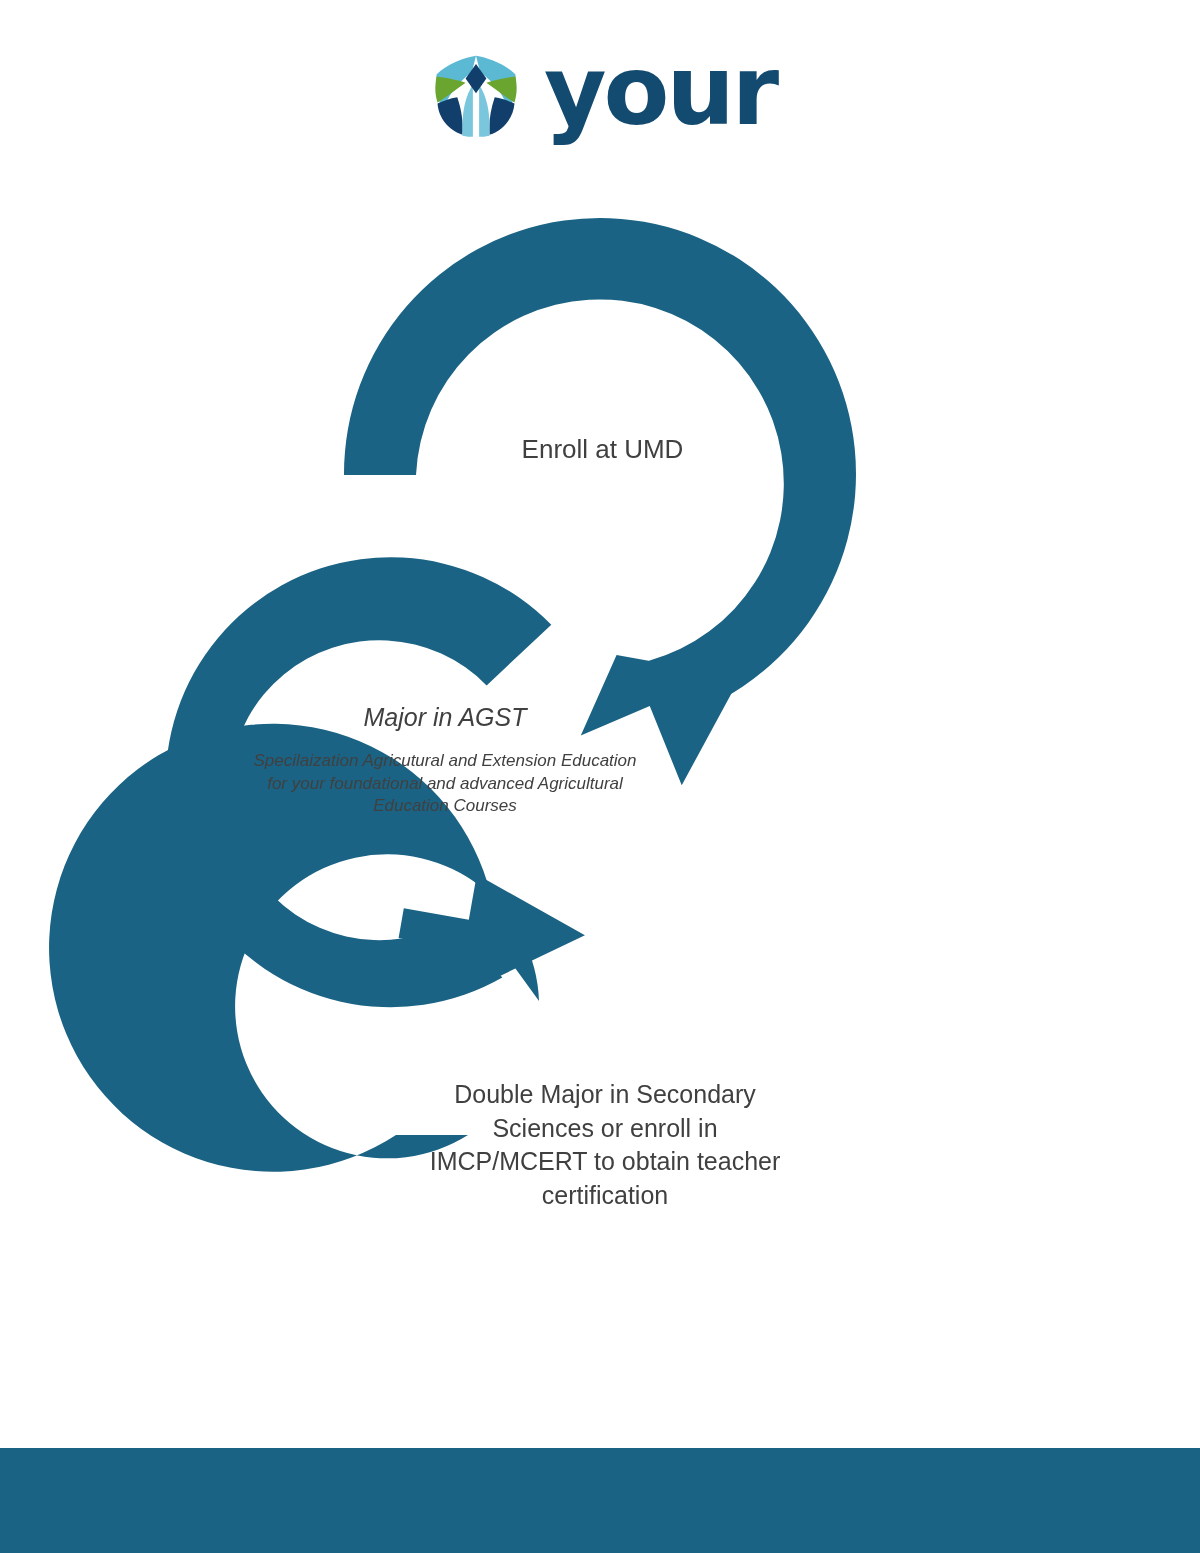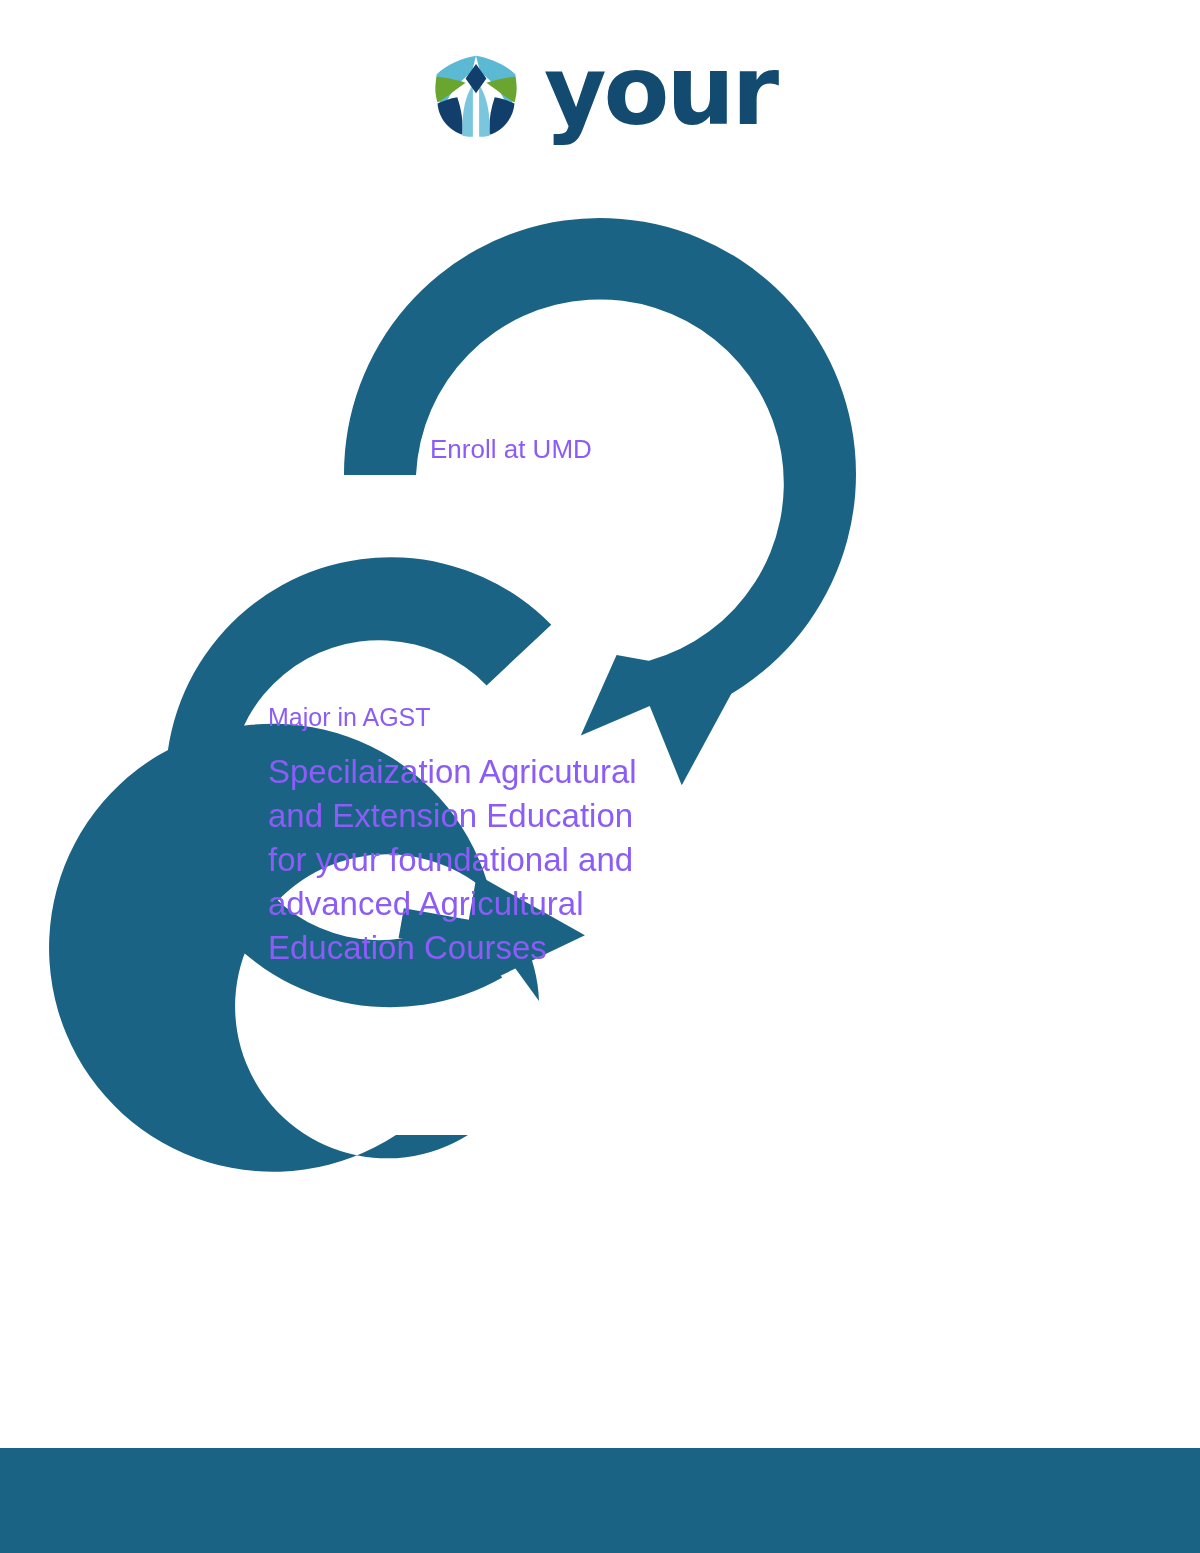--- a/index.html
+++ b/index.html
@@ -61,46 +61,47 @@
     left: 0;
     top: 160px;
     width: 1200px;
     height: 1290px;
     display: block;
   }
 
   
   .node-text {
     position: absolute;
-    text-align: left;
-    color: #8b5cf6;
+    text-align: center;
+    color: #404040;
     line-height: 1.34;
     user-select: none;
   }
 
   #node-1-text {
     left: 430px;
     top: 432px;
     width: 345px;
     font-size: 26px;
   }
 
   #node-2-text {
-    left: 268px;
+    left: 250px;
     top: 702px;
     width: 390px;
+    font-style: italic;
   }
   #node-2-title {
     font-size: 25px;
     margin: 0 0 18px 0;
     font-weight: 400;
     line-height: 1.2;
   }
   #node-2-body {
-    font-size: 33px;
+    font-size: 17px;
     line-height: 1.33;
   }
 
   #node-3-text {
     left: 420px;
     top: 1078px;
     width: 370px;
     font-size: 25px;
     line-height: 1.34;
   }
@@ -203,16 +204,19 @@
 
   <div id="node-1-text" class="node-text">
     <span>Enroll at UMD</span>
   </div>
 
   <div id="node-2-text" class="node-text">
     <p id="node-2-title">Major in AGST</p>
     <div id="node-2-body">Specilaization Agricutural and Extension Education for your foundational and advanced Agricultural Education Courses</div>
   </div>
 
+  <div id="node-3-text" class="node-text">
+    <span>Double Major in Secondary Sciences or enroll in IMCP/MCERT to obtain teacher certification</span>
+  </div>
 
   <div id="footer-band"></div>
 
 </div>
 
 </body></html>

